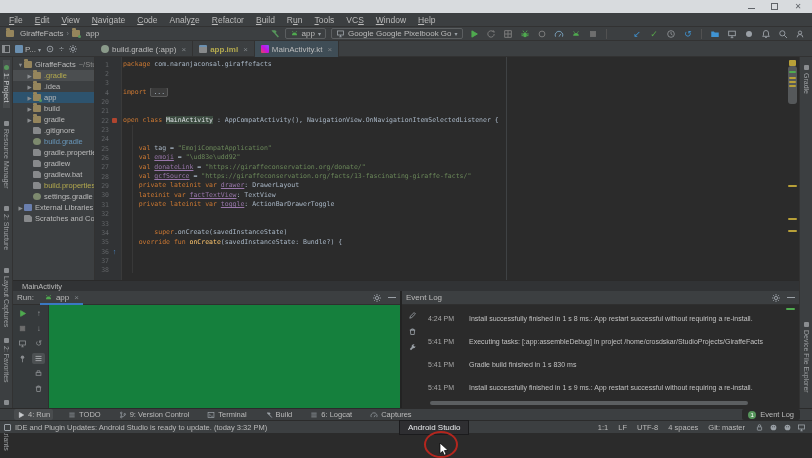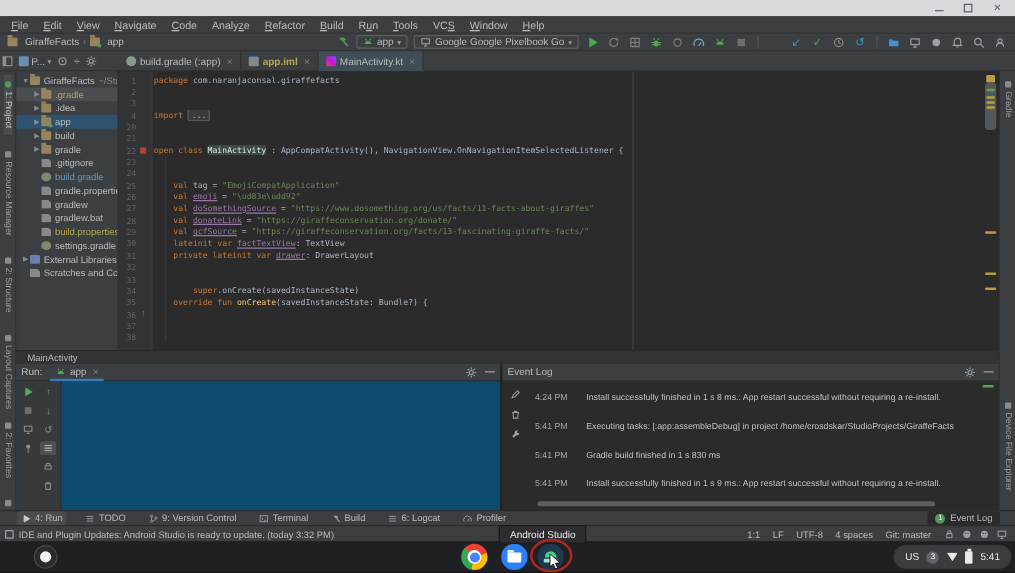--- a/index.html
+++ b/index.html
@@ -89,21 +89,21 @@
   .margin-line{position:absolute;left:411px;top:0;width:1px;height:223px;background:#3f4244;}
   .indent-guide{position:absolute;left:37px;top:68px;width:1px;height:148px;background:#383838;}
   .estripe{position:absolute;right:0;top:0;width:15px;height:223px;}
   .emark{position:absolute;border-radius:1px;}
 
   
   .breadbar{position:absolute;left:13px;top:280px;width:786px;height:11px;background:#313335;border-top:1px solid #2a2a2a;font-size:7.5px;color:#bbbbbb;display:flex;align-items:center;padding-left:85px;}
 
   
   .panels{position:absolute;left:13px;top:291px;width:786px;height:117px;display:flex;}
-  .run-panel{width:387px;height:117px;position:relative;background:#0c4a6e;}
+  .run-panel{width:387px;height:117px;position:relative;background:#15803d;}
   .panel-head{height:14px;background:#3c3f41;border-bottom:1px solid #2f2f2f;display:flex;align-items:center;font-size:8px;padding:0 4px;gap:6px;}
   .panel-head .title{color:#bbbbbb;}
   .run-tab{display:flex;align-items:center;gap:3px;height:14px;padding:0 4px;position:relative;}
   .run-tab .ul{position:absolute;left:0;bottom:0;width:100%;height:2px;background:#3a78c2;}
   .head-actions{margin-left:auto;display:flex;align-items:center;gap:6px;}
   .minim{width:8px;border-top:1.5px solid #9aa0a6;height:1px;}
   .run-tools{position:absolute;left:0;top:14px;bottom:0;width:36px;background:#363a3c;border-right:1px solid #2f2f2f;display:flex;gap:2px;padding:3px 2px;}
   .tcol{display:flex;flex-direction:column;gap:4px;align-items:center;width:15px;}
   .tool{width:13px;height:11px;display:flex;align-items:center;justify-content:center;border-radius:2px;}
   .tool.active{background:#4c5052;}
@@ -626,25 +626,25 @@
         <div class="cline"></div>
         <div class="cline"></div>
         <div class="cline"><span class="tk">import </span><span class="tfold">...</span></div>
         <div class="cline"></div>
         <div class="cline"></div>
         <div class="cline"><span class="tk">open class </span><span class="thl">MainActivity</span><span class="td"> : AppCompatActivity(), NavigationView.OnNavigationItemSelectedListener {</span></div>
         <div class="cline"></div>
         <div class="cline"></div>
         <div class="cline"><span class="td">    </span><span class="tk">val</span><span class="td"> tag = </span><span class="ts">"EmojiCompatApplication"</span></div>
         <div class="cline"><span class="td">    </span><span class="tk">val </span><span class="tp">emoji</span><span class="td"> = </span><span class="ts">"\ud83e\udd92"</span></div>
-        <div class="cline"><span class="td">    </span><span class="tk">val </span><span class="tp">doSomethingSource</span><span class="td"> = </span><span class="ts">"https://www.dosomething.org/us/facts/11-facts-about-giraffes"</span></div>
         <div class="cline"><span class="td">    </span><span class="tk">val </span><span class="tp">donateLink</span><span class="td"> = </span><span class="ts">"https://giraffeconservation.org/donate/"</span></div>
         <div class="cline"><span class="td">    </span><span class="tk">val </span><span class="tp">gcfSource</span><span class="td"> = </span><span class="ts">"https://giraffeconservation.org/facts/13-fascinating-giraffe-facts/"</span></div>
+        <div class="cline"><span class="td">    </span><span class="tk">private lateinit var </span><span class="tp">drawer</span><span class="td">: DrawerLayout</span></div>
         <div class="cline"><span class="td">    </span><span class="tk">lateinit var </span><span class="tp">factTextView</span><span class="td">: TextView</span></div>
-        <div class="cline"><span class="td">    </span><span class="tk">private lateinit var </span><span class="tp">drawer</span><span class="td">: DrawerLayout</span></div>
+        <div class="cline"><span class="td">    </span><span class="tk">private lateinit var </span><span class="tp">toggle</span><span class="td">: ActionBarDrawerToggle</span></div>
         <div class="cline"></div>
         <div class="cline"></div>
         <div class="cline"><span class="td">        </span><span class="tk">super</span><span class="td">.onCreate(savedInstanceState)</span></div>
         <div class="cline"><span class="td">    </span><span class="tk">override fun </span><span class="tf">onCreate</span><span class="td">(savedInstanceState: Bundle?) {</span></div>
         <div class="cline"></div>
       </div>
     <div class="margin-line"></div>
     <div class="estripe">
       <div class="emark" style="left:5px;top:3px;width:7px;height:6px;background:#b8a038;"></div>
       <div class="emark" style="left:4px;top:9px;width:9px;height:38px;background:#55585a;border-radius:3px;"></div>
@@ -876,21 +876,21 @@
           </span>
           <span>6: Logcat</span>
         </span>
         <span class="bs-btn">
           <span class="icn" style="color: rgb(154, 160, 166);">
             <svg width="8" height="8" viewBox="0 0 12 12" stroke="currentColor" stroke-width="1.1" fill="none">
               <path d="M1.8 9.2a4.6 4.6 0 1 1 8.4 0" fill="none"></path>
               <path d="M6 9.2L8.2 5.8"></path>
             </svg>
           </span>
-          <span>Profiler</span>
+          <span>Captures</span>
         </span>
       </div>
     <div class="bs-right">
       <span class="badge">1</span>
       <span>Event Log</span>
     </div>
   </div>
 
   <div class="statusbar">
     <div class="sb-left">
@@ -927,44 +927,20 @@
           <span class="icn" style="color: rgb(154, 160, 166);">
             <svg width="9" height="9" viewBox="0 0 12 12" stroke="currentColor" stroke-width="1.1" fill="none">
               <rect x="2" y="2.6" width="8" height="5.4" fill="none"></rect>
               <path d="M4.4 10.4h3.2M6 8v2.4" fill="none"></path>
             </svg>
           </span>
         </span>
     </div>
   </div>
 
-  <div class="shelf">
-    <div class="launcher">
-        <div class="dot"></div>
-      </div>
-    <div class="app-ic chrome">
-      <div class="inner">
-          <div class="core"></div>
-        </div>
-    </div>
-    <div class="app-ic files">
-        <div class="fold"></div>
-      </div>
-    <div class="app-ic astudio">
-      <div class="head"></div>
-        <div class="base"></div>
-    </div>
-    <div class="tray">
-      <span>US</span>
-      <span class="nbadge">3</span>
-      <span class="wifi"></span>
-      <span class="batt"></span>
-      <span>5:41</span>
-    </div>
-  </div>
 
   <div class="red-ring"></div>
   <svg class="cursor" width="11" height="13" viewBox="0 0 11 13">
     <polygon points="1,0 1,10.5 3.6,8.3 5.3,12.2 7.1,11.3 5.4,7.6 9,7.3" fill="#fff" stroke="#000" stroke-width="0.7"></polygon>
   </svg>
   <div class="tooltip">Android Studio</div>
 
 </div>
 
 </body></html>

